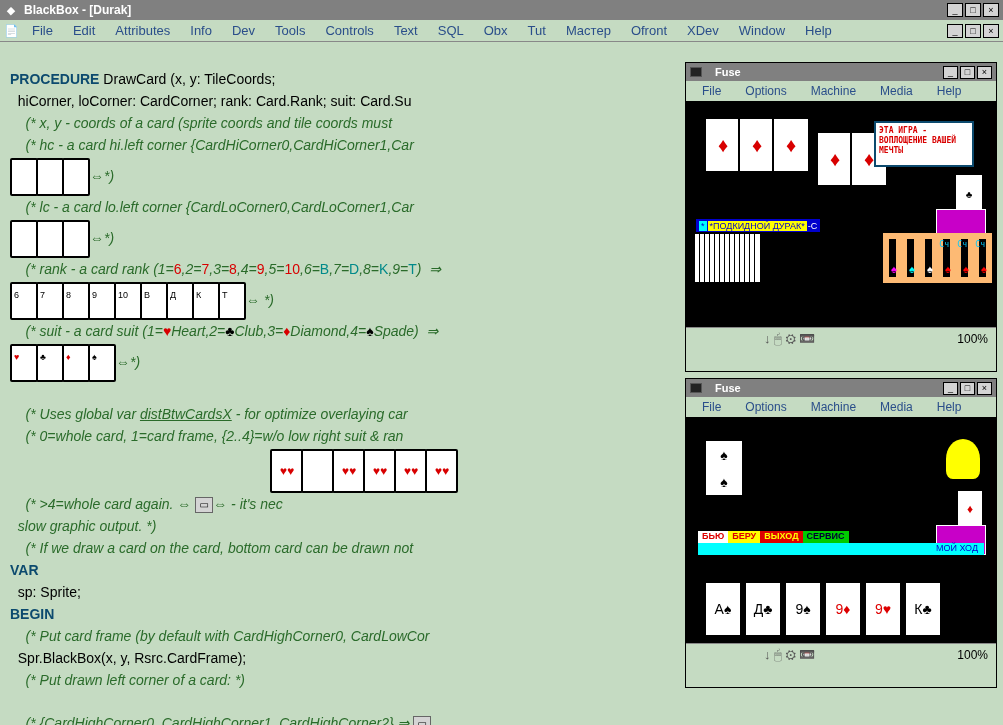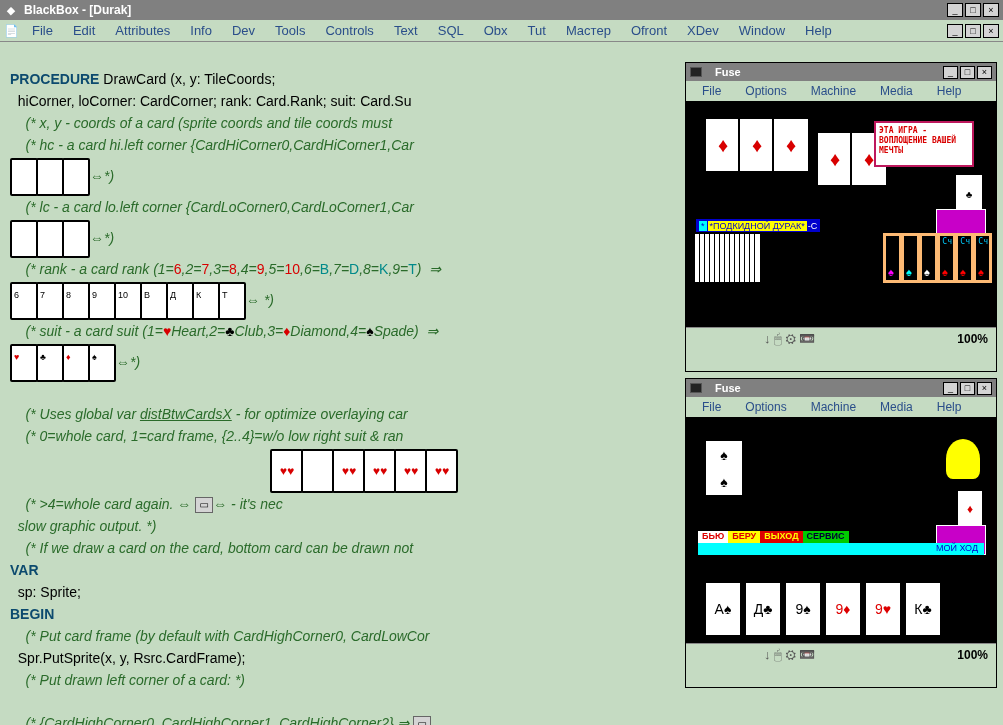--- a/index.html
+++ b/index.html
@@ -47,30 +47,30 @@
 .fuse .ftitle .ftxt { flex:1; font-weight:bold;margin-left:8px; }
 .fuse .ftitle .fbtns { display:flex; gap:2px; }
 .fuse .ftitle .fbtns button { width:15px; height:13px; background:#d4d4d4; border:1px solid #000; font-size:9px; cursor:pointer; }
 
 .fuse .fmenu { height:20px; display:flex; align-items:center; padding:0 4px; }
 .fuse .fmenu .fmi { color:#2a4e8a; padding:2px 12px; font-size:12px; cursor:pointer; }
 
 .fuse .screen { background:#000; margin:0; height:226px; position:relative; overflow:hidden; }
 .fuse .status { height:22px; display:flex; align-items:center; justify-content:flex-end; padding:0 8px; gap:6px; border-top:1px solid #888; }
 .fuse .status .icons { display:flex; gap:4px; color:#555; font-size:13px; margin-right:auto; margin-left:70px; }
-.fuse .status .zoom { font-size:12px;font-weight:bold; }
+.fuse .status .zoom { font-size:12px; }
 
 
 .s-card { position:absolute; width:38px; height:56px; background:#fff; border:2px solid #000; border-radius:2px; display:flex; align-items:center; justify-content:center; font-size:20px; color:#d80000; }
-.s-bubble { position:absolute; top:20px; right:22px; width:100px; height:46px; background:#fff; border:2px solid #be185d; color:#d80000; font-size:8px; font-weight:bold; padding:3px; line-height:10px; font-family:monospace; }
+.s-bubble { position:absolute; top:20px; right:22px; width:100px; height:46px; background:#fff; border:2px solid #0c4a6e; color:#d80000; font-size:8px; font-weight:bold; padding:3px; line-height:10px; font-family:monospace; }
 .s-basket { position:absolute; right:10px; top:108px; width:50px; height:30px; background:#c800c8; border:1px solid #fff; }
 .s-ministack { position:absolute; bottom:44px; left:10px; display:flex; }
 .s-ministack .mc { width:7px; height:50px; background:#fff; border:1px solid #000; margin-left:-2px; }
 .s-handrow { position:absolute; bottom:44px; right:4px; display:flex; }
-.s-handrow .hc { width:19px; height:50px; background:#000; border:3px solid #fdba74; margin-left:-1px; position:relative;margin-top:35px; }
+.s-handrow .hc { width:19px; height:50px; background:#000; border:6px solid #fdba74; margin-left:-1px; position:relative;margin-top:35px; }
 .s-handrow .hc .lbl { position:absolute; top:1px; right:1px; color:#0cf; font-size:8px; font-family:monospace; }
 .s-handrow .hc .mark { position:absolute; bottom:2px; left:2px; font-size:11px; }
 .s-bar { position:absolute; top:118px; left:10px; height:13px; font-family:monospace; font-size:9px; color:#fff; background:#00c; padding:0 3px; display:flex; align-items:center; }
 .s-bar .seg-y { background:#ff0; color:#00c; padding:0 2px; margin:0 1px; }
 .s-bar .seg-c { background:#0ff; color:#00c; padding:0 2px; }
 .s-deck { position:absolute; right:12px; top:72px; width:30px; height:42px; background:#fff; border:2px solid #000; font-size:10px; display:flex; align-items:center; justify-content:center; }
 
 
 .s2-topcard { position:absolute; top:22px; left:18px; width:40px; height:58px; background:#fff; border:2px solid #000; display:flex; flex-direction:column; align-items:center; justify-content:space-around; font-size:14px; }
 .s2-face { position:absolute; top:22px; right:16px; width:34px; height:40px; background:#ff0; border-radius:50% 50% 20% 20%; }
@@ -137,21 +137,21 @@
 <span class="cm">    (* Uses global var </span><span class="cm underline">distBtwCardsX</span><span class="cm"> - for optimize overlaying car</span>
 <span class="cm">    (* 0=whole card, 1=card frame, {2..4}=w/o low right suit &amp; ran</span>
                                <span class="cardrow"><span class="card"><span class="ctr heart">♥♥</span></span><span class="card"></span><span class="card"><span class="ctr heart">♥♥</span></span><span class="card"><span class="ctr heart">♥♥</span></span><span class="card"><span class="ctr heart">♥♥</span></span><span class="card"><span class="ctr heart">♥♥</span></span></span>
 <span class="cm">    (* &gt;4=whole card again. ⇔ </span><span class="arrow-btn">▭</span><span class="cm">⇔ - it's nec</span>
 <span class="cm">  slow graphic output. *)</span>
 <span class="cm">    (* If we draw a card on the card, bottom card can be drawn not</span>
 <span class="kw">VAR</span>
 <span>  sp: Sprite;</span>
 <span class="kw">BEGIN</span>
 <span class="cm">    (* Put card frame (by default with CardHighCorner0, CardLowCor</span>
-<span>  Spr.PutSprite(x, y, Rsrc.CardFrame);</span>
+<span>  Spr.BlackBox(x, y, Rsrc.CardFrame);</span>
 <span class="cm">    (* Put drawn left corner of a card: *)</span>
 
 <span class="cm">    (* {CardHighCorner0, CardHighCorner1, CardHighCorner2} ⇒ </span><span class="arrow-btn">▭</span>
 
 
 </div>
 
 <div class="fuse fuse1">
   <div class="ftitle">
     <span class="ficon"></span>

